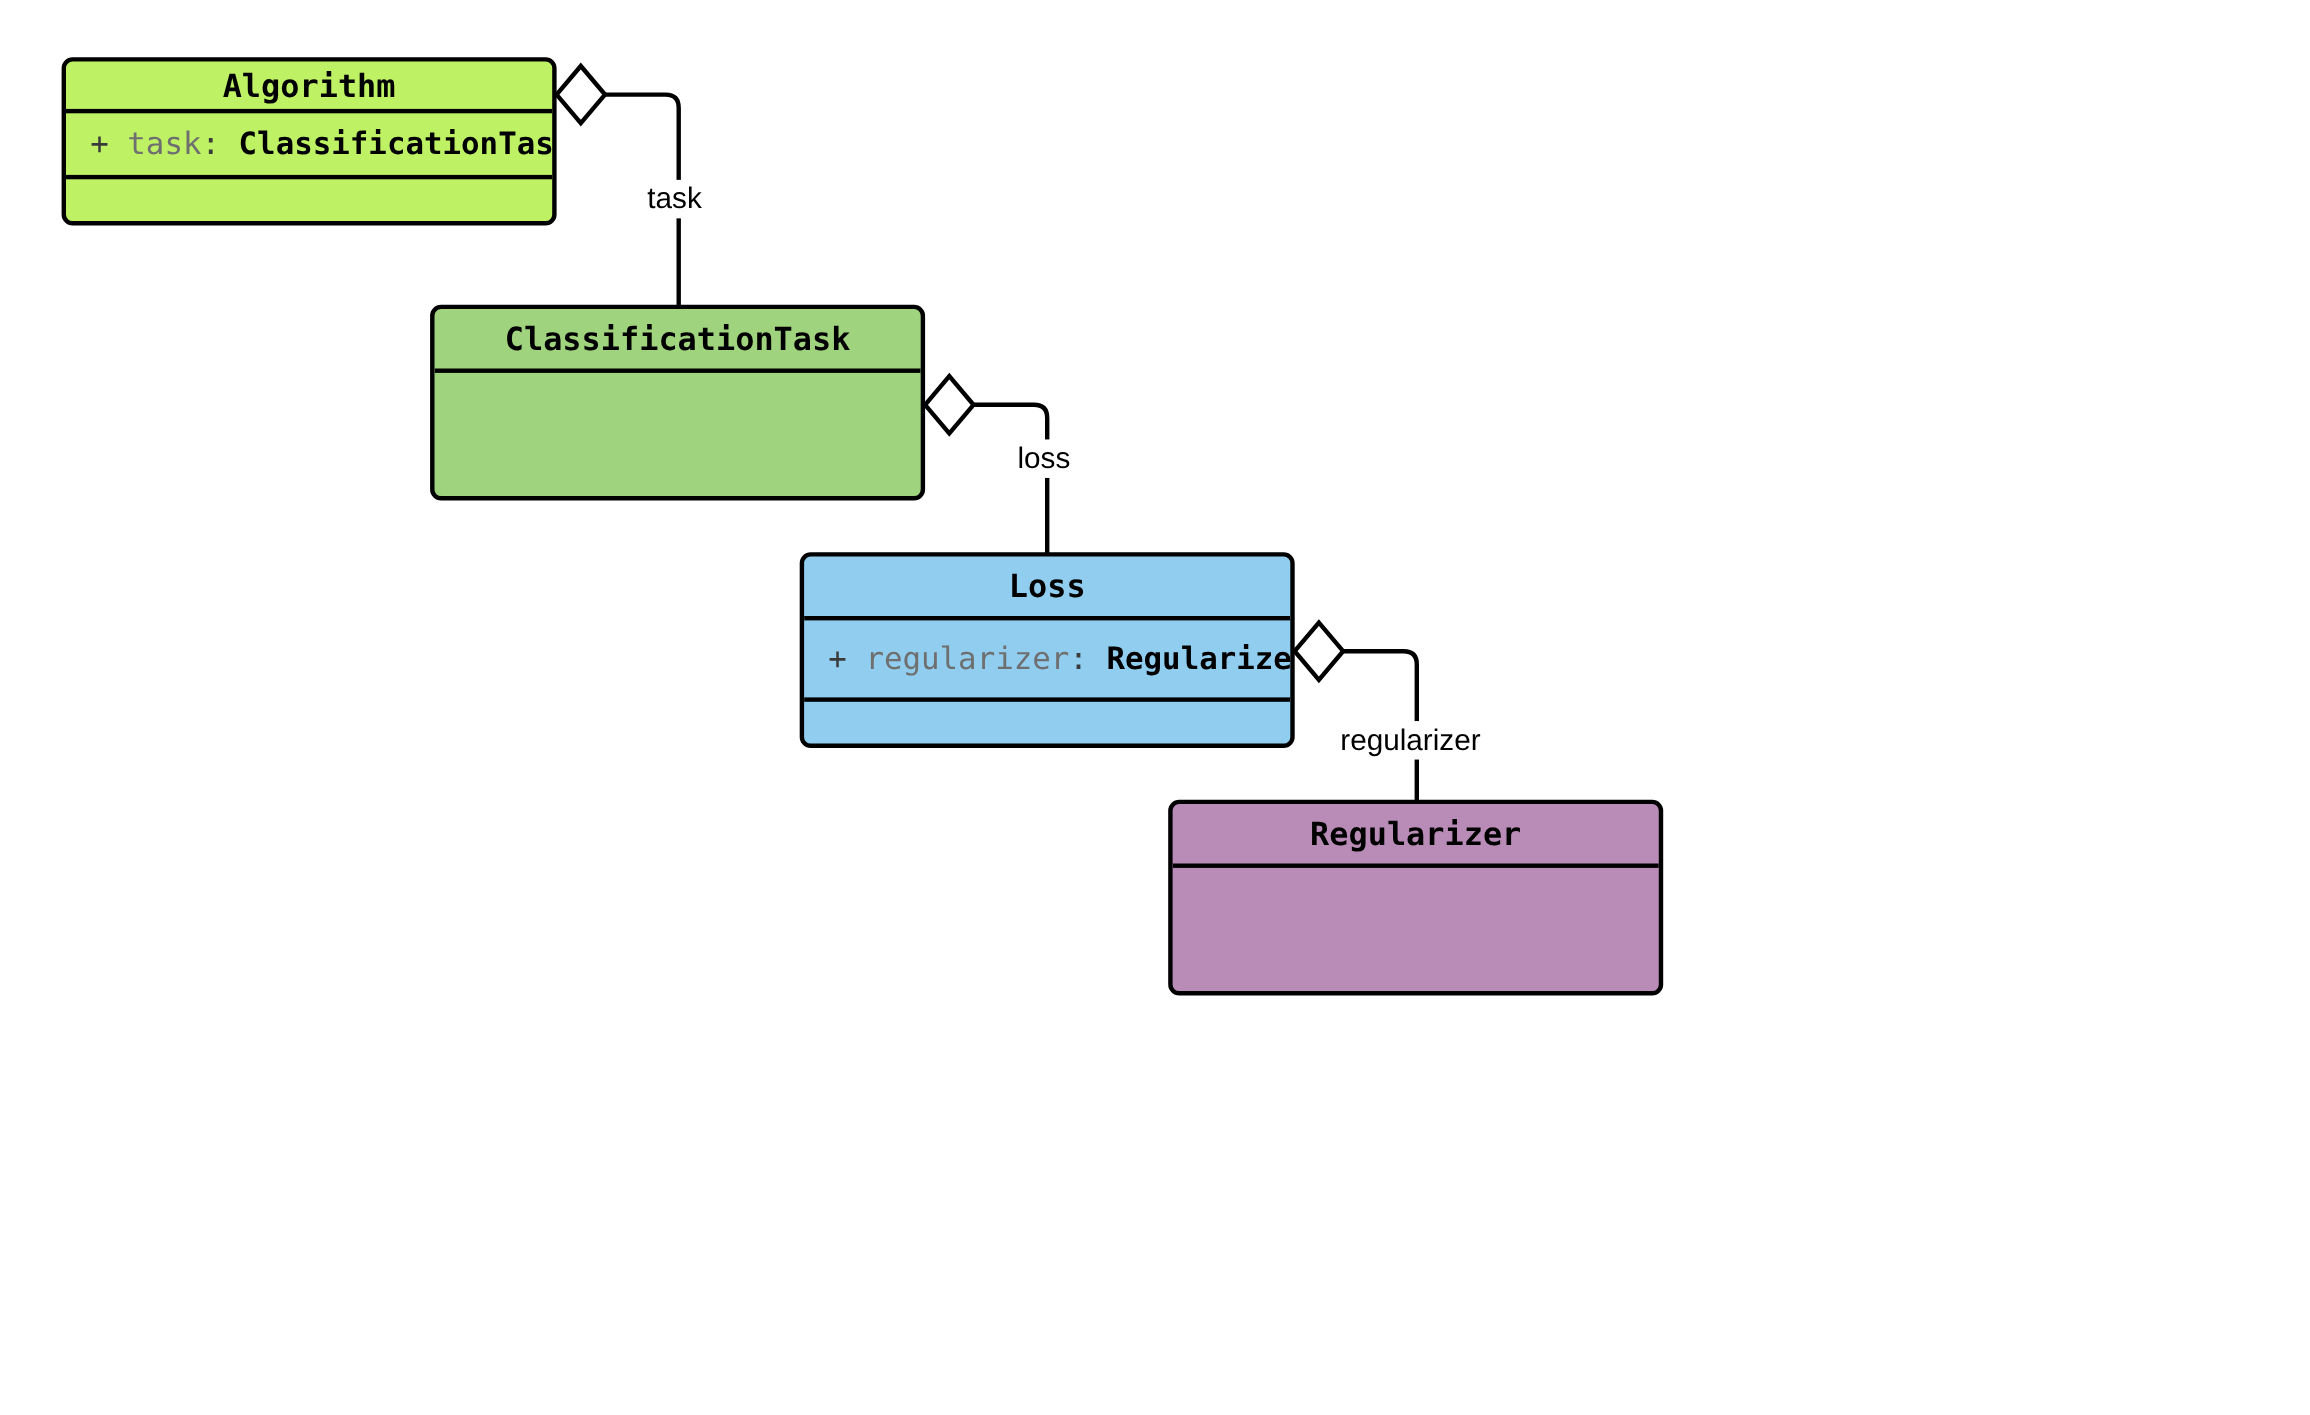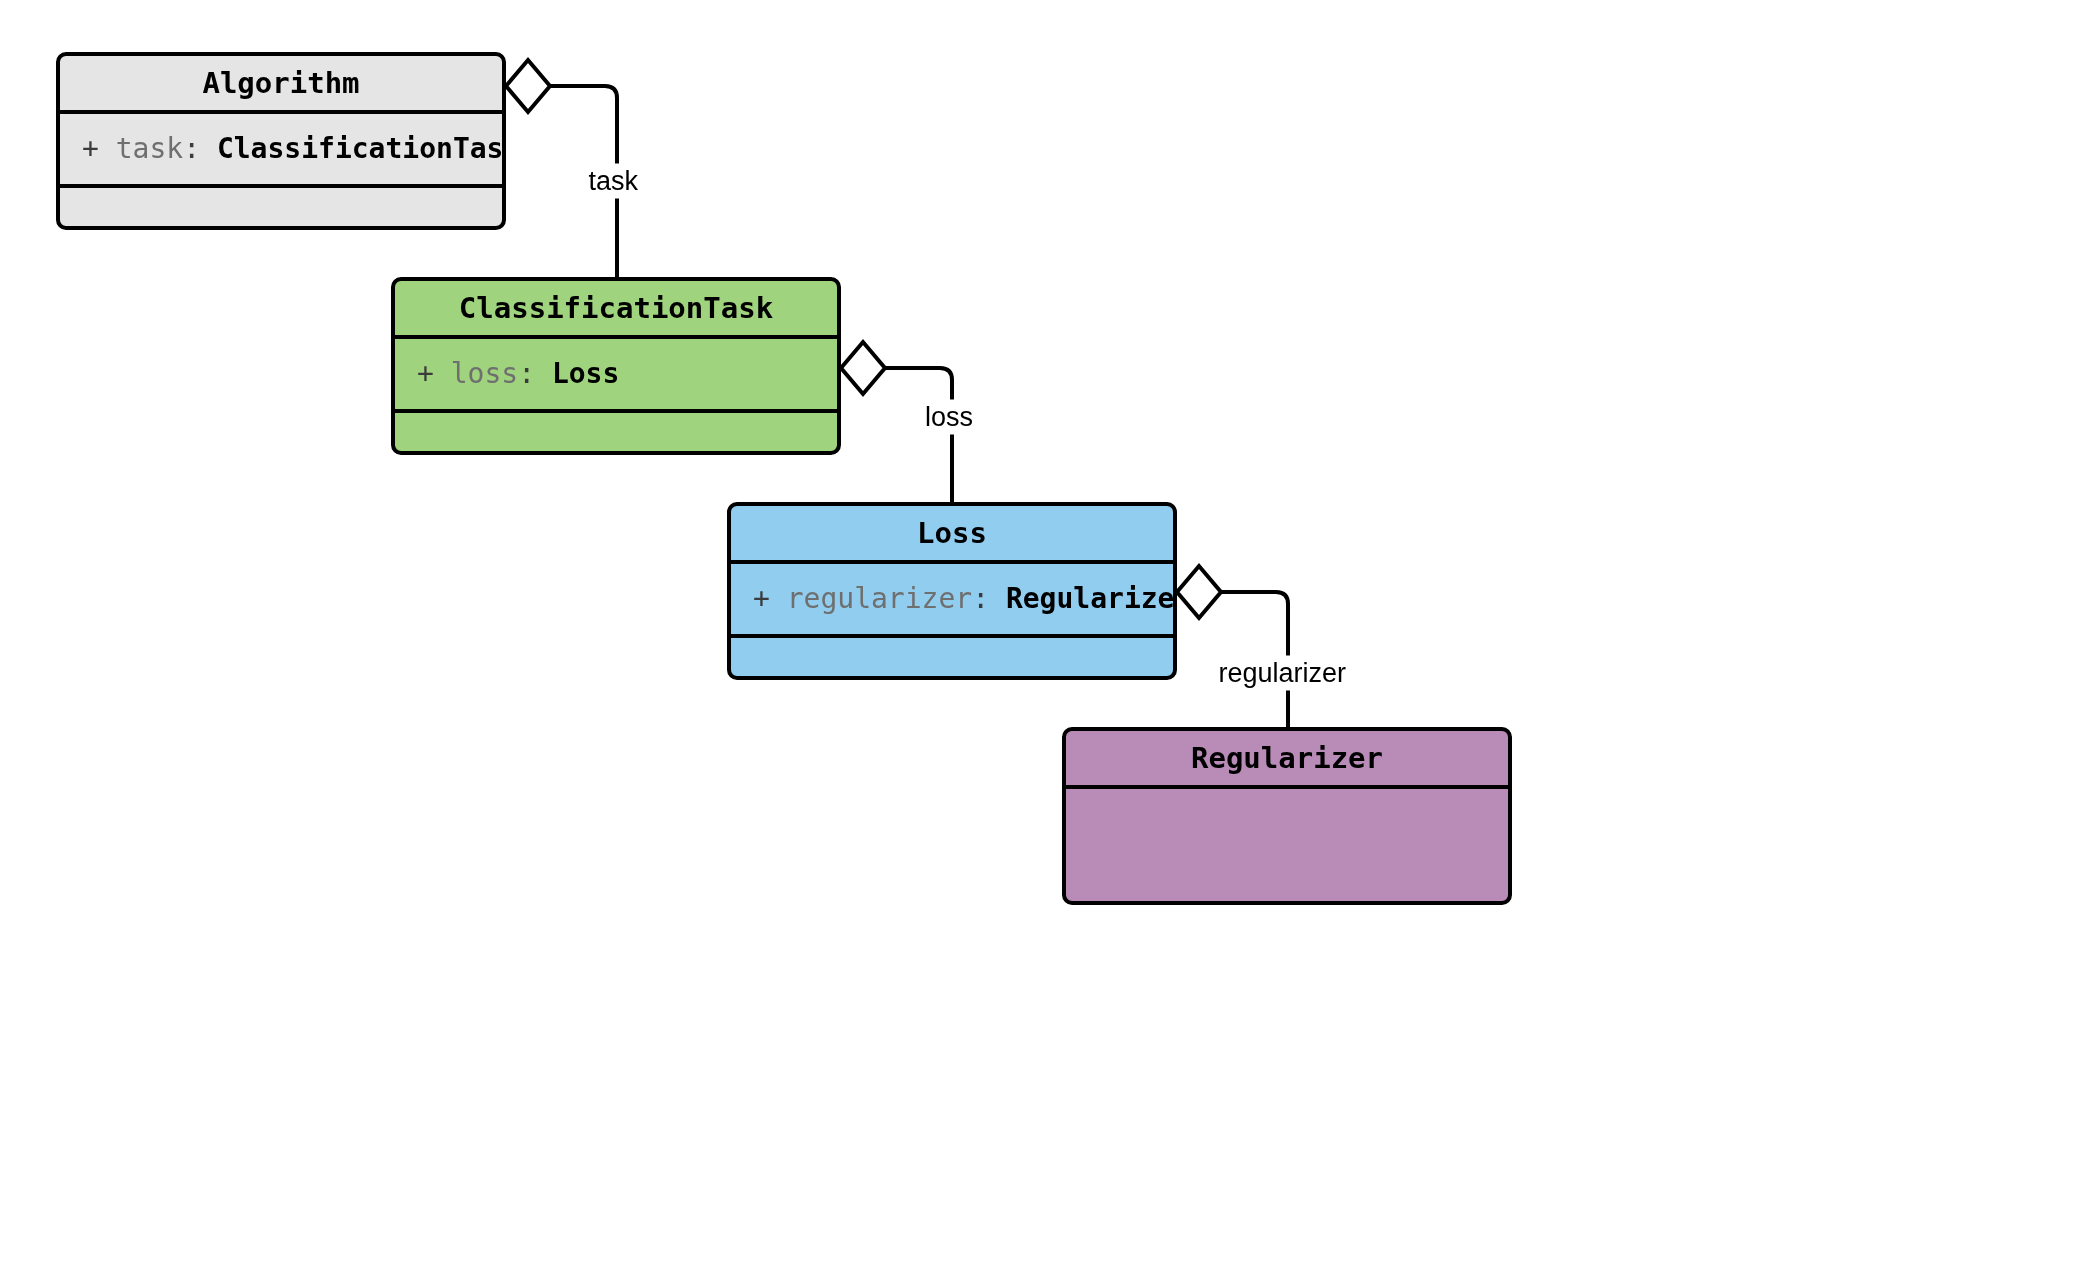--- a/index.html
+++ b/index.html
@@ -109,33 +109,30 @@
     <g>
       <path fill="none" stroke="#000000" stroke-width="4" stroke-linecap="square" stroke-linejoin="round" d="M 1221 592 L 1276 592 Q 1288 592 1288 604 L 1288 727"></path>
       <polygon points="1177,592 1199,566 1221,592 1199,618" fill="#ffffff" stroke="#000000" stroke-width="4" stroke-linejoin="miter"></polygon>
     </g>
   </svg>
 
   <span class="edge-label" style="left:644px; top:181px;">task</span>
   <span class="edge-label" style="left:979px; top:417px;">loss</span>
   <span class="edge-label" style="left:1352px; top:673px;">regularizer</span>
 
-  <div class="uml-class" style="left: 56px; top: 52px; width: 450px; height: 178px; background: #e5e5e5; border-color: rgb(0, 0, 0);">
+  <div class="uml-class" style="left: 56px; top: 52px; width: 450px; height: 153px; background: #bef264; border-color: rgb(0, 0, 0);">
     <div class="uml-title">Algorithm</div>
     <div class="uml-attrs">
       <div class="uml-attr-line"><span class="attr-vis">+</span><span class="attr-name">&nbsp;</span><span class="attr-name">task</span><span class="attr-colon">:</span><span class="attr-type">&nbsp;</span><span class="attr-type">ClassificationTask</span></div>
     </div>
     <div class="uml-methods"></div>
   </div>
 
   <div class="uml-class" style="left: 391px; top: 277px; width: 450px; height: 178px; background: rgb(159, 211, 125); border-color: rgb(0, 0, 0);">
     <div class="uml-title">ClassificationTask</div>
-    <div class="uml-attrs">
-      <div class="uml-attr-line"><span class="attr-vis">+</span><span class="attr-name">&nbsp;</span><span class="attr-name">loss</span><span class="attr-colon">:</span><span class="attr-type">&nbsp;</span><span class="attr-type">Loss</span></div>
-    </div>
     <div class="uml-methods"></div>
   </div>
 
   <div class="uml-class" style="left: 727px; top: 502px; width: 450px; height: 178px; background: rgb(144, 205, 239); border-color: rgb(0, 0, 0);">
     <div class="uml-title">Loss</div>
     <div class="uml-attrs">
       <div class="uml-attr-line"><span class="attr-vis">+</span><span class="attr-name">&nbsp;</span><span class="attr-name">regularizer</span><span class="attr-colon">:</span><span class="attr-type">&nbsp;</span><span class="attr-type">Regularizer</span></div>
     </div>
     <div class="uml-methods"></div>
   </div>

